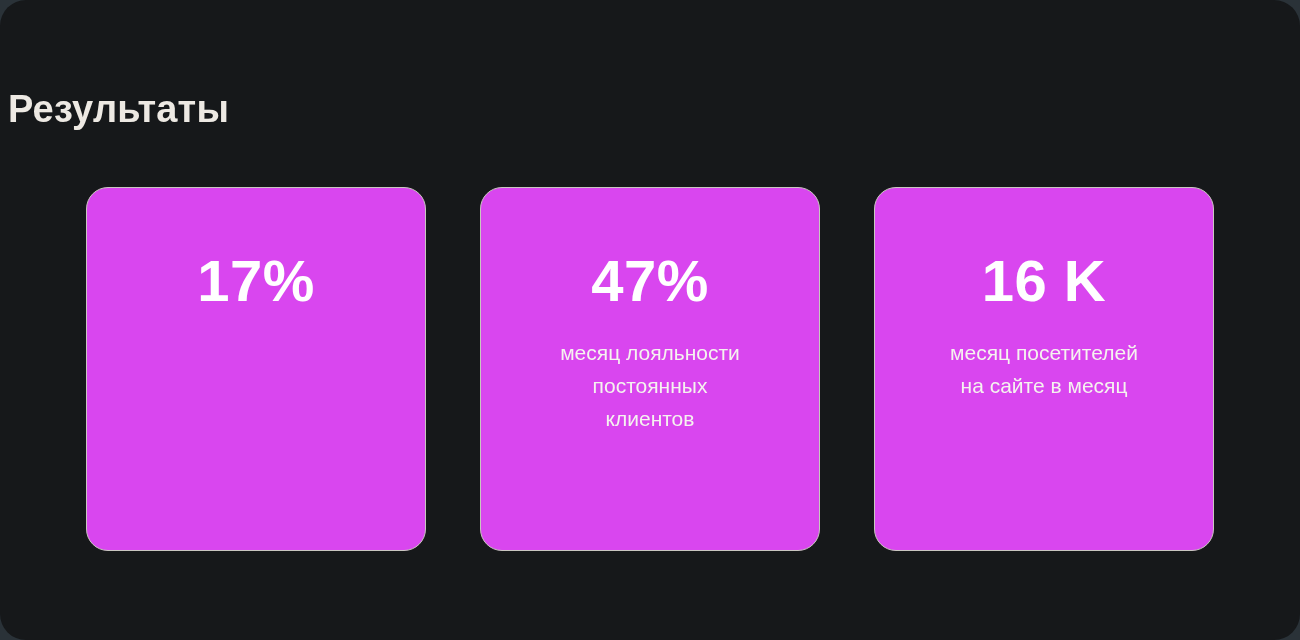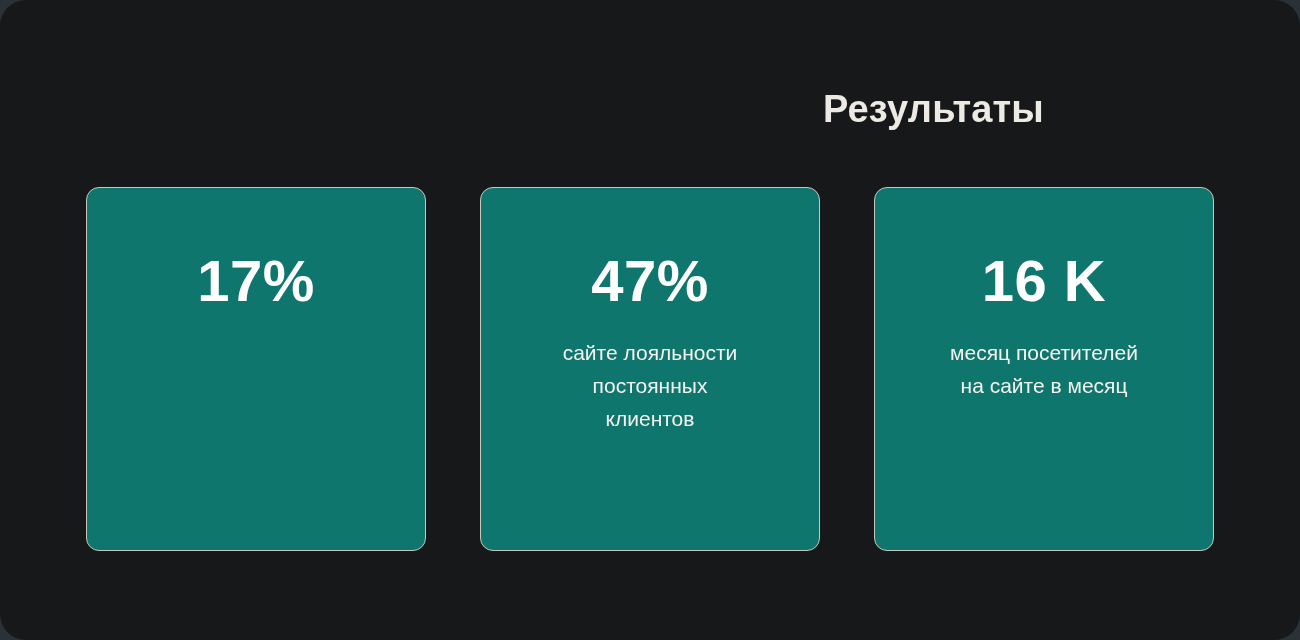--- a/index.html
+++ b/index.html
@@ -21,23 +21,23 @@
     height: 640px;
     box-sizing: border-box;
     background: #16181a;
     border-radius: 26px;
     overflow: hidden;
   }
 
   .page-title {
     position: absolute;
     top: 84px;
-    left: 0;
+    left: 8px;
     width: 1044px;
-    text-align: right;
+    text-align: left;
     font-size: 38px;
     font-weight: 700;
     letter-spacing: 0.2px;
     color: #ede9e3;
     line-height: 50px;
   }
 
   .cards {
     position: absolute;
     top: 187px;
@@ -46,23 +46,23 @@
     height: 364px;
     display: flex;
     justify-content: space-between;
   }
 
   .stat-card {
     position: relative;
     box-sizing: border-box;
     width: 340px;
     height: 364px;
-    background: #0f766e;
+    background: #d946ef;
     border: 1px solid #c9c6c0;
-    border-radius: 13px;
+    border-radius: 22px;
     display: flex;
     flex-direction: column;
     align-items: center;
   }
 
   .stat-value {
     margin-top: 62px;
     font-size: 58px;
     font-weight: 700;
     letter-spacing: 0.5px;
@@ -91,21 +91,21 @@
   <div class="page-title">Результаты</div>
 
   <div class="cards">
 
     <div class="stat-card">
       <div class="stat-value">17%</div>
     </div>
 
     <div class="stat-card">
       <div class="stat-value">47%</div>
-      <div class="stat-caption">сайте лояльности
+      <div class="stat-caption">месяц лояльности
 постоянных
 клиентов</div>
     </div>
 
     <div class="stat-card">
       <div class="stat-value">16 K</div>
       <div class="stat-caption">месяц посетителей
 на сайте в месяц</div>
     </div>
 

